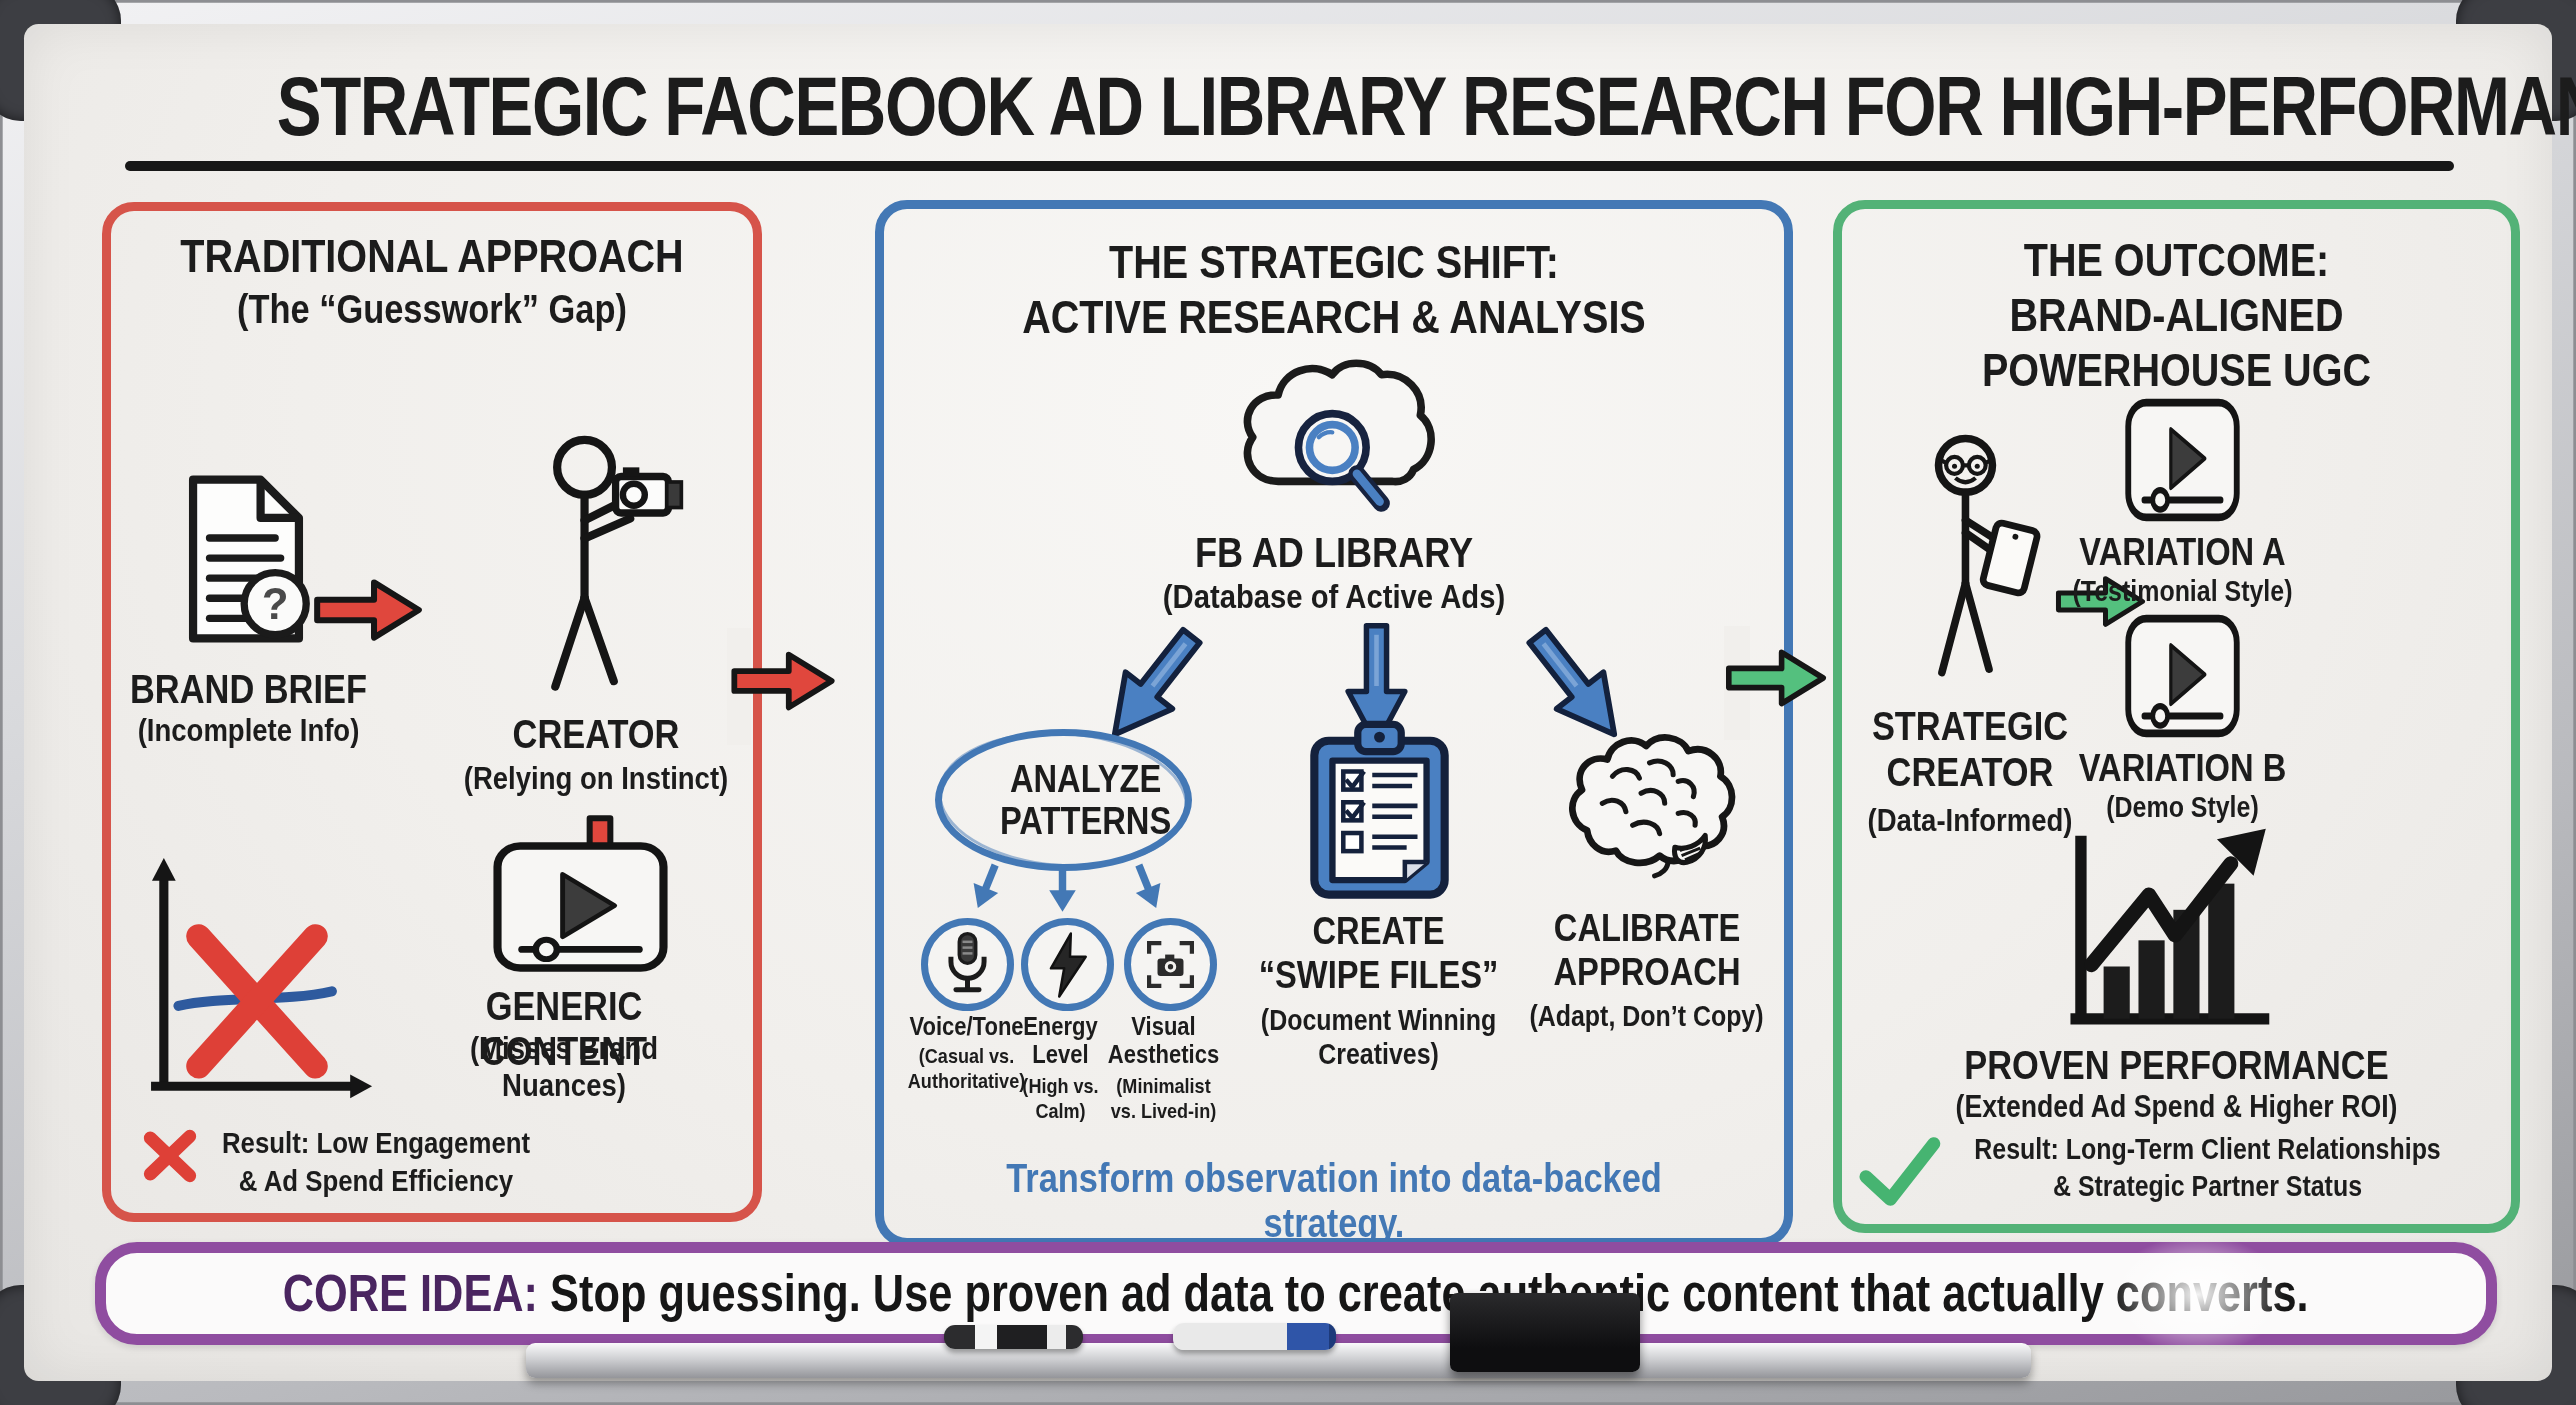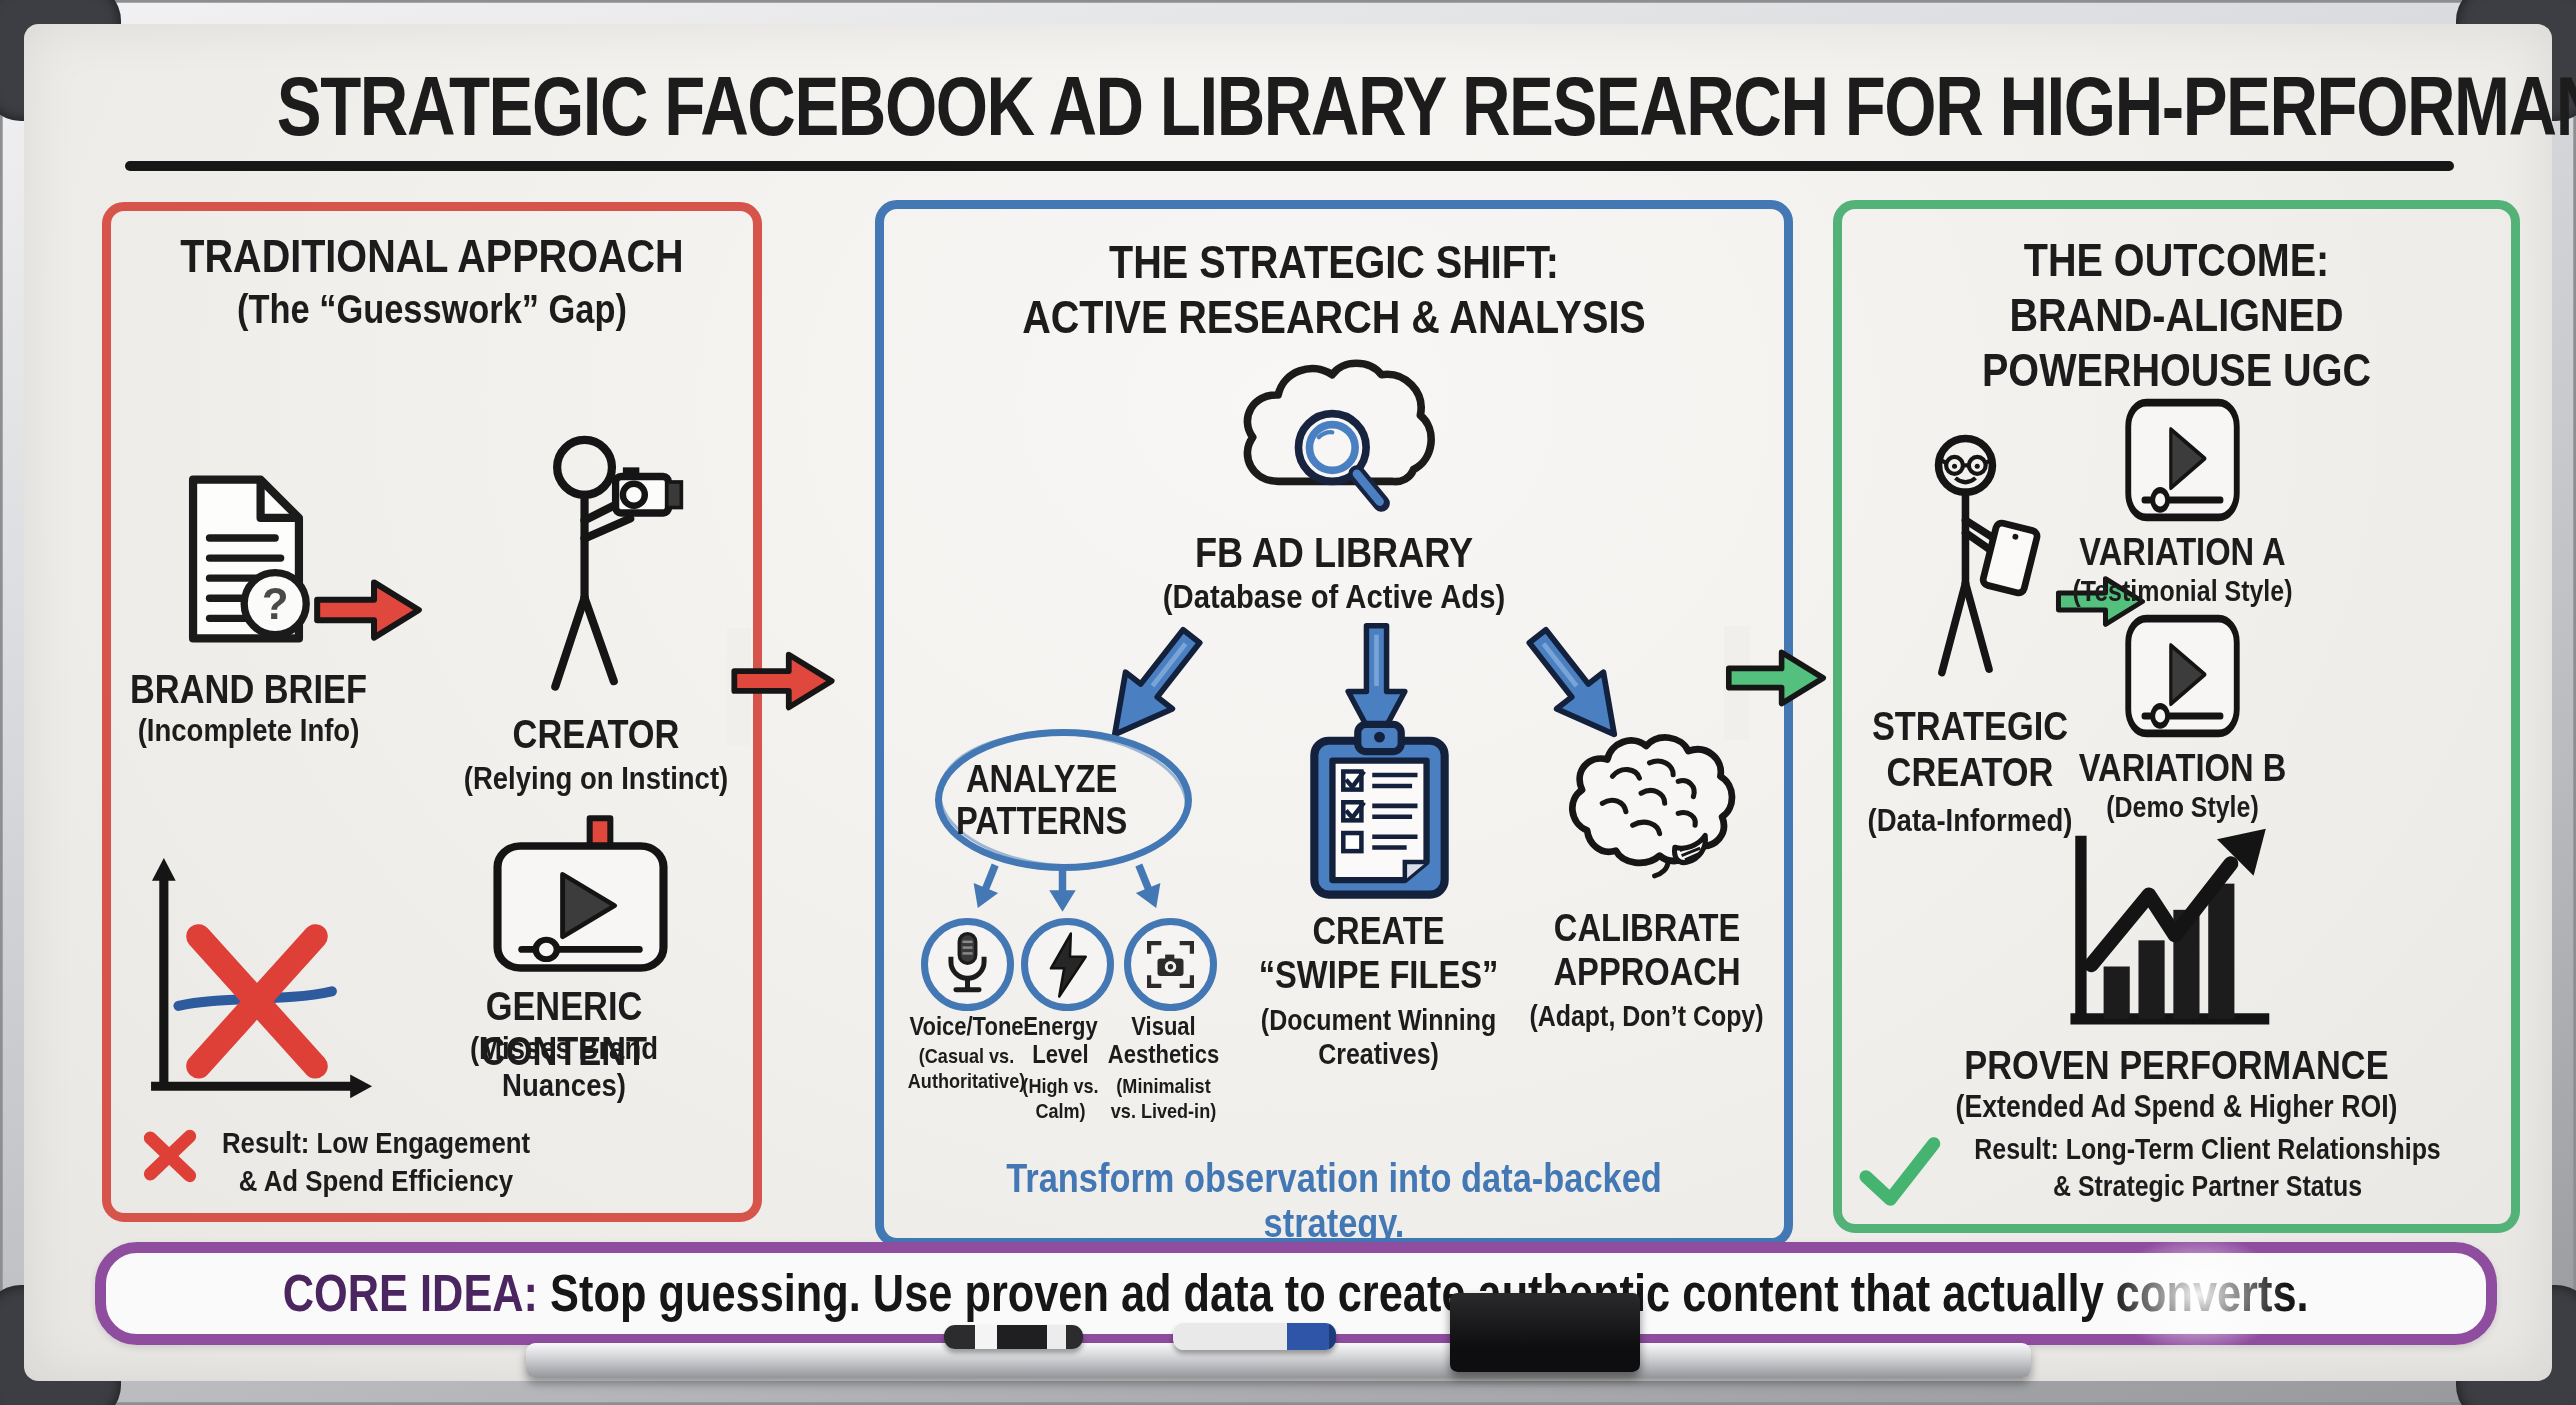--- a/index.html
+++ b/index.html
@@ -11,32 +11,32 @@
   .cap{position:absolute;width:137px;height:137px;background:#3d3e43;border-radius:37px;
        box-shadow:inset 0 0 12.8px rgba(0,0,0,.6);}
   .cap.tl{left:-16.5px;top:-16.5px}.cap.tr{right:-16.5px;top:-16.5px}
   .cap.bl{left:-16.5px;bottom:-16.5px}.cap.br{right:-16.5px;bottom:-16.5px}
   .board{position:absolute;inset:24px;border-radius:14.6px;
          background:radial-gradient(ellipse at 50% 28%,#f8f7f5 0%,#f1efec 55%,#e8e6e3 100%);
          box-shadow:inset 0 0 55px rgba(0,0,0,.08);}
   .abs{position:absolute;}
   .t{font-weight:bold;text-align:center;white-space:pre-line;color:#1c1c1c;}
   .cond{transform:scaleX(.86);transform-origin:50% 50%;}
-  .panel{position:absolute;border-radius:22px;}
+  .panel{position:absolute;border-radius:32px;}
   .panel.red{border:9.1px solid #d6544a;}
   .panel.blue{border:9.1px solid #4378b5;margin-left:32px;}
   .panel.green{border:9.1px solid #53b277;}
   .gap{position:absolute;background:#f1efec;}
   .banner{position:absolute;border:11px solid #8f4da0;border-radius:42px;background:#fbfafa;
           display:flex;align-items:center;justify-content:center;
           box-shadow:0 2.7px 7.3px rgba(0,0,0,.12);}
   .glare{position:absolute;border-radius:50%;
          background:radial-gradient(closest-side,rgba(255,255,255,.95),rgba(255,255,255,0));}
   .ellipse{position:absolute;border:7.3px solid #4378b5;border-radius:50%;
-           display:flex;align-items:center;justify-content:flex-start;}
+           display:flex;align-items:center;justify-content:flex-end;}
   .ellipse:before{content:"";position:absolute;inset:-3.7px;border:3.7px solid rgba(67,120,181,.5);
            border-radius:50%;transform:rotate(4deg);}
   .circ{position:absolute;border:7.3px solid #4378b5;border-radius:50%;background:#f5f4f2;
         display:flex;align-items:center;justify-content:center;}
   .tray{position:absolute;height:35px;border-radius:9.1px;
         background:linear-gradient(180deg,#fafafb 0%,#cfd0d3 45%,#94959a 100%);
         box-shadow:0 5.5px 9.1px rgba(0,0,0,.35);}
   .marker{position:absolute;border-radius:11px;}
   .blue-foot{color:#4378b5;}
   svg{display:block;}

